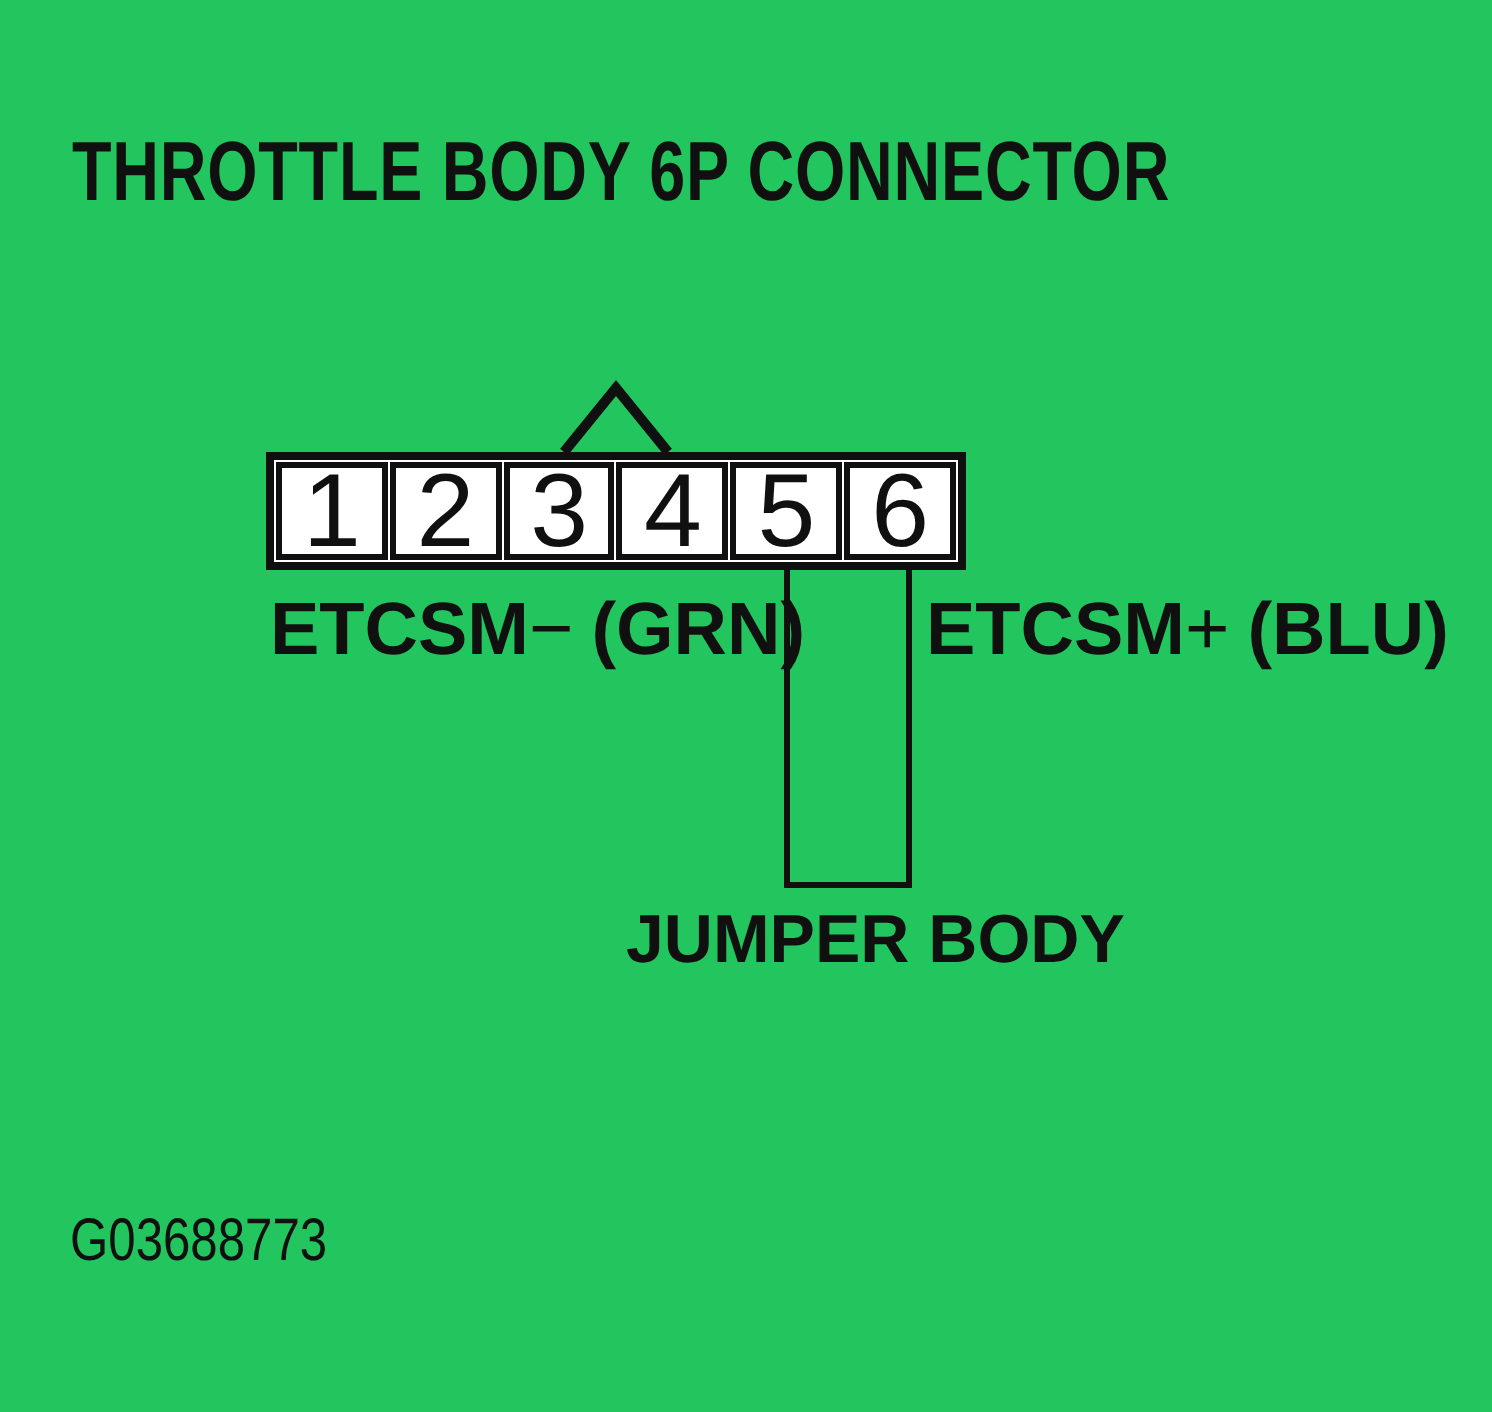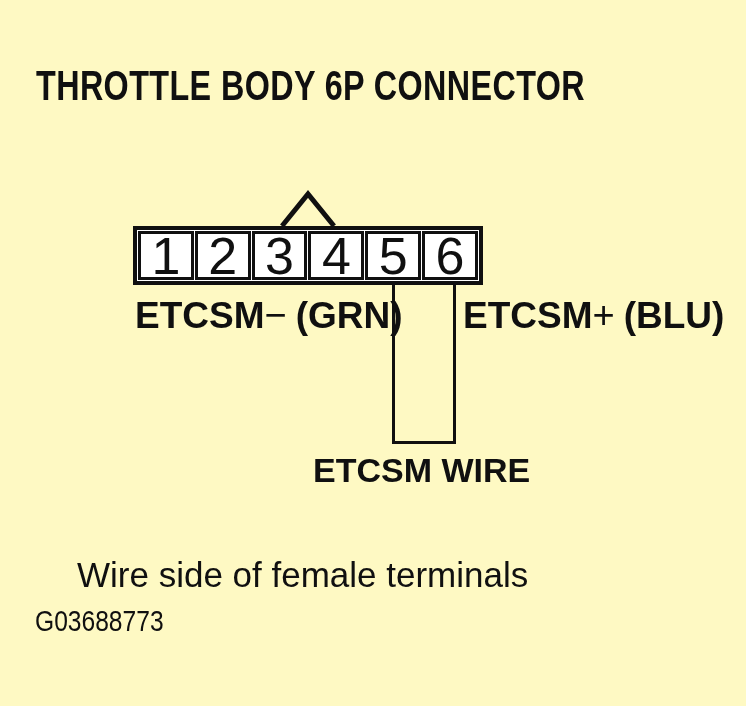--- a/index.html
+++ b/index.html
@@ -4,21 +4,21 @@
 <style>
   html, body {
     margin: 0;
     padding: 0;
     background: #ffffff;
   }
   .stage {
     position: relative;
     width: 746px;
     height: 706px;
-    background: #fef9c3;
+    background: #22c55e;
     font-family: "Liberation Sans", sans-serif;
     color: #101010;
     overflow: hidden;
   }
   .abs { position: absolute; white-space: nowrap; }
 
   
   .title {
     left: 36px;
     top: 62px;
@@ -133,19 +133,18 @@
   <div class="abs jumper-wire"></div>
 
   <div class="abs pin-label pin-label-left">
     <span>ETCSM</span><span class="sign">−</span><span class="wire-color">(GRN)</span>
   </div>
 
   <div class="abs pin-label pin-label-right">
     <span>ETCSM</span><span class="sign">+</span><span class="wire-color">(BLU)</span>
   </div>
 
-  <div class="abs jumper-label">ETCSM WIRE</div>
+  <div class="abs jumper-label">JUMPER BODY</div>
 
-  <div class="abs caption">Wire side of female terminals</div>
 
   <div class="abs figure-id">G03688773</div>
 
 </div>
 
 </body></html>

